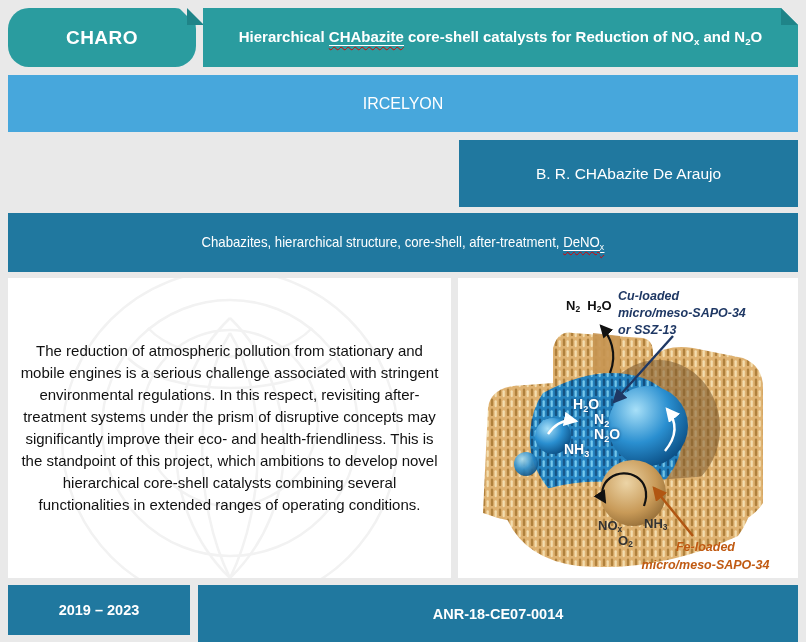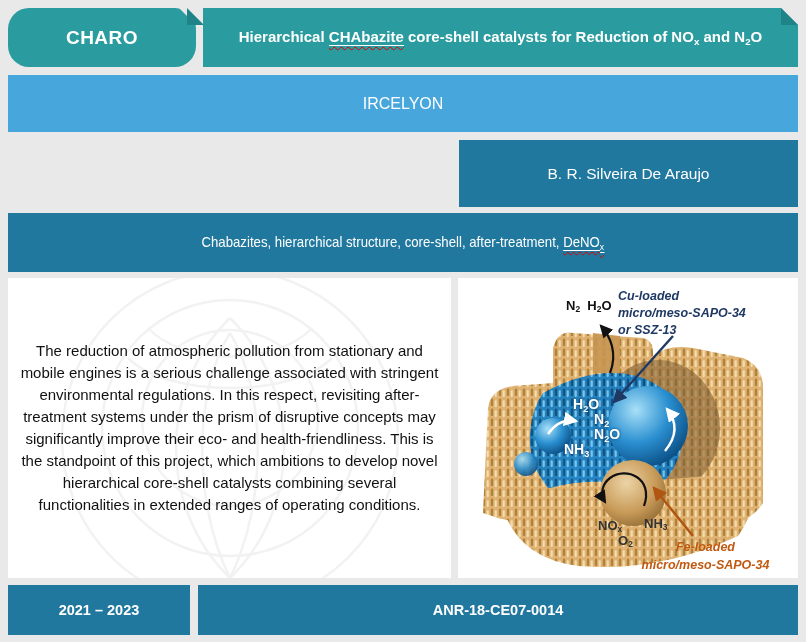--- a/index.html
+++ b/index.html
@@ -16,21 +16,21 @@
           background:#1f8488; clip-path:polygon(0 0, 100% 100%, 0 100%); }
 
   .charo-box   { left:8px;  top:8px;  width:188px; height:59px; font-size:19px; font-weight:bold; letter-spacing:.5px;border-radius:21px; }
   .title-box   { left:203px; top:8px; width:595px; height:59px; font-size:15px; font-weight:bold; }
   .inst-bar    { left:8px;  top:75px;  width:790px; height:57px; font-size:16px; }
   .authors-box { left:8px;  top:140px; width:444px; height:67px; font-size:15.5px; }
   .partner-box { left:459px; top:140px; width:339px; height:67px; font-size:15.5px; }
   .kw-bar      { left:8px;  top:213px; width:790px; height:59px; font-size:15px; }
   .kw-inner    { transform:scaleX(.88); white-space:nowrap; }
   .years-box   { left:8px;  top:585px; width:182px; height:50px; font-size:14.5px; font-weight:bold; }
-  .grant-box   { left:198px; top:585px; width:600px; height:50px; font-size:14.5px; font-weight:bold; }
+  .grant-box   { left:198px; top:585px; width:600px; height:57px; font-size:14.5px; font-weight:bold; }
 
   .panel { position:absolute; background:#fff; }
   .panel-left  { left:8px;  top:278px; width:443px; height:300px; display:flex; align-items:center; justify-content:flex-end; }
   .panel-right { left:458px; top:278px; width:340px; height:300px; }
 
   .abstract { position:relative; z-index:1; padding:0 10px; font-size:15px; line-height:22px; text-align:center; color:#111; }
   .watermark { position:absolute; inset:0; z-index:0; }
 
   
   .b { font-weight:bold; }
@@ -61,21 +61,21 @@
   <div class="box teal snip title-box">
     <span><span>Hierarchical </span><span class="sq ul">CHAbazite</span><span> core-shell catalysts for Reduction of NO</span><span class="sub">x</span><span> and N</span><span class="sub">2</span><span>O</span></span>
   </div>
   <span class="fold" style="left:781px; top:8px; right:auto;"></span>
 
   <div class="box light inst-bar">
     <span>IRCELYON</span>
   </div>
 
   <div class="box dark partner-box">
-    <span>B. R. Silveira De Araujo</span>
+    <span>B. R. CHAbazite De Araujo</span>
   </div>
 
   <div class="box dark kw-bar">
     <span class="kw-inner"><span>Chabazites, hierarchical structure, core-shell, after-treatment, </span><span class="sq ul">DeNO</span><span class="sub sq ul">x</span></span>
   </div>
 
   <div class="panel panel-left">
     <svg class="watermark" width="443" height="300" viewBox="0 0 443 300">
       <g fill="none" stroke="#f2f2f2" stroke-width="2.5">
         <circle cx="222" cy="160" r="168"></circle>
@@ -165,19 +165,19 @@
     <div class="fig-label lbl-dim" style="left:140px; top:240px;"><span>NO</span><span class="sub">x</span></div>
     <div class="fig-label lbl-dim" style="left:186px; top:238px;"><span>NH</span><span class="sub">3</span></div>
     <div class="fig-label lbl-dim" style="left:160px; top:255px;"><span>O</span><span class="sub">2</span></div>
     <div class="fig-label lbl-brown" style="left:160px; top:260px; width:175px;">
       <div>Fe-loaded</div>
       <div>micro/meso-SAPO-34</div>
     </div>
   </div>
 
   <div class="box dark years-box">
-    <span>2021 – 2023</span>
+    <span>2019 – 2023</span>
   </div>
   <div class="box dark grant-box">
     <span>ANR-18-CE07-0014</span>
   </div>
 
 </div>
 
 </body></html>

